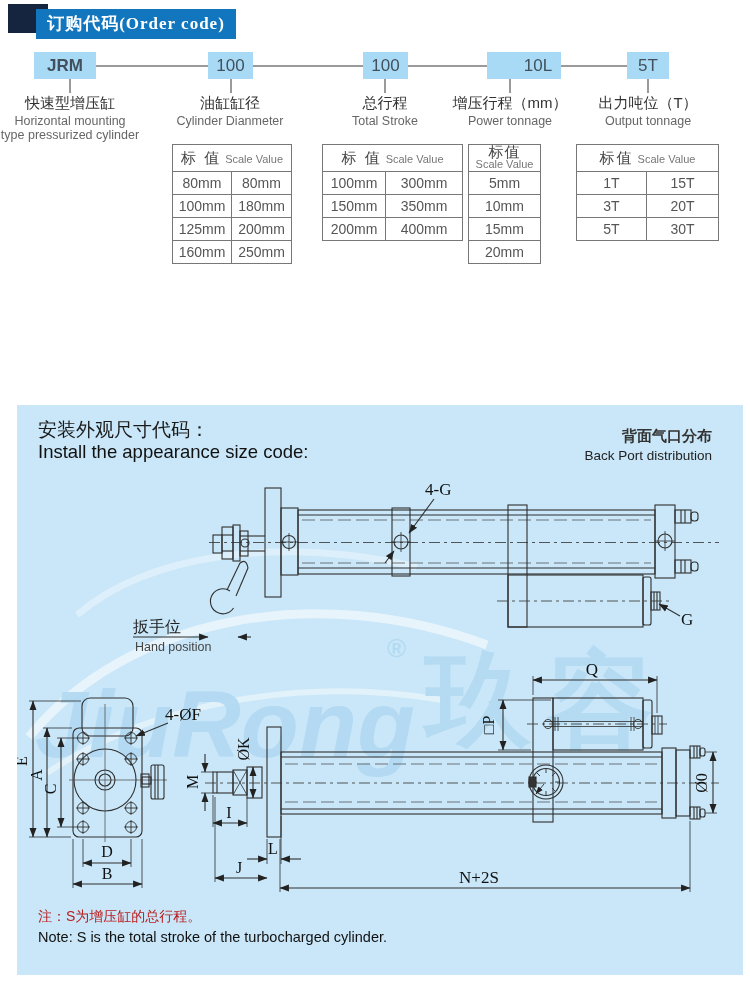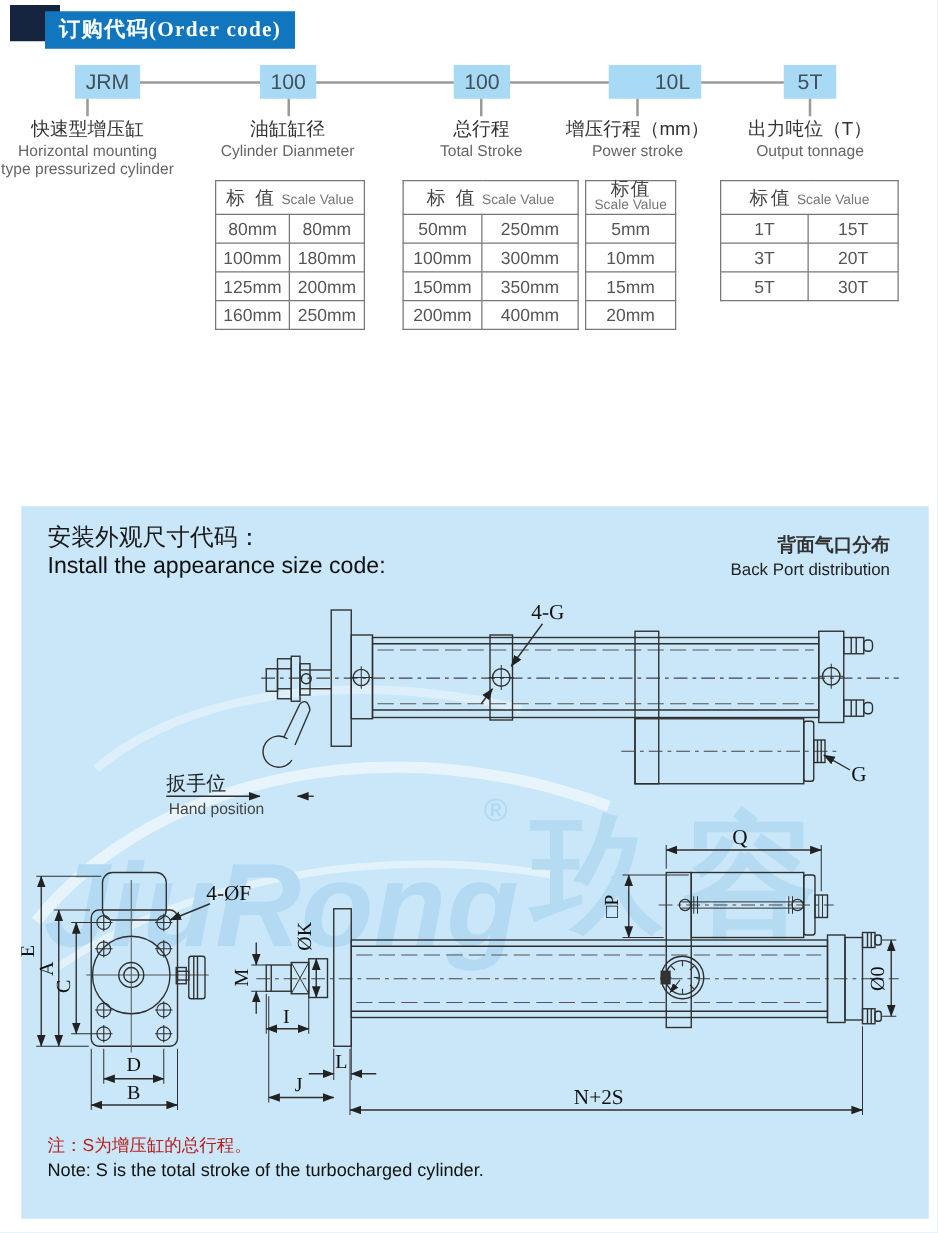--- a/index.html
+++ b/index.html
@@ -44,21 +44,21 @@
   svg text.wm{font-family:"Liberation Sans",sans-serif;font-weight:bold;}
 </style>
 </head>
 <body>
 
 <div class="abs banner-navy"></div>
 <div class="abs banner-blue">订购代码(Order code)</div>
 
 <div class="abs connector" style="left:70px;width:578px;"></div>
 
-<div class="abs nbox" style="left:60px;width:52px;">JRM</div>
+<div class="abs nbox" style="left:34px;width:62px;font-weight:bold;">JRM</div>
 <div class="abs nbox" style="left:208px;width:45px;">100</div>
 <div class="abs nbox" style="left:363px;width:45px;">100</div>
 <div class="abs nbox" style="left:487px;width:46px;padding-left:28px;">10L</div>
 <div class="abs nbox" style="left:627px;width:42px;">5T</div>
 
 <div class="abs stem" style="left:69px;"></div>
 <div class="abs stem" style="left:230px;"></div>
 <div class="abs stem" style="left:384px;"></div>
 <div class="abs stem" style="left:509px;"></div>
 <div class="abs stem" style="left:647px;"></div>
@@ -66,21 +66,21 @@
 <div class="abs cnlab" style="left:-40px;">快速型增压缸</div>
 <div class="abs cnlab" style="left:120px;">油缸缸径</div>
 <div class="abs cnlab" style="left:275px;">总行程</div>
 <div class="abs cnlab" style="left:400px;">增压行程（mm）</div>
 <div class="abs cnlab" style="left:538px;">出力吨位（T）</div>
 
 <div class="abs enlab" style="left:-50px;">Horizontal mounting</div>
 <div class="abs enlab2" style="left:-50px;">type pressurized cylinder</div>
 <div class="abs enlab" style="left:110px;">Cylinder Dianmeter</div>
 <div class="abs enlab" style="left:265px;">Total Stroke</div>
-<div class="abs enlab" style="left:390px;">Power stroke</div>
+<div class="abs enlab" style="left:390px;">Power tonnage</div>
 <div class="abs enlab" style="left:528px;">Output tonnage</div>
 
 <table class="scale" style="left:172px;width:119px;">
   <colgroup>
       <col style="width:59px">
       <col style="width:60px">
     </colgroup>
   <tbody>
       <tr>
         <td class="hdr" colspan="2"><span class="hcn">标 值</span><span class="hen">Scale Value</span></td>
@@ -105,24 +105,20 @@
   </table>
 
 <table class="scale" style="left:322px;width:140px;">
   <colgroup>
       <col style="width:63px">
       <col style="width:77px">
     </colgroup>
   <tbody>
       <tr>
         <td class="hdr" colspan="2"><span class="hcn">标 值</span><span class="hen">Scale Value</span></td>
-      </tr>
-  <tr>
-        <td>50mm</td>
-        <td>250mm</td>
       </tr>
   <tr>
         <td>100mm</td>
         <td>300mm</td>
       </tr>
   <tr>
         <td>150mm</td>
         <td>350mm</td>
       </tr>
   <tr>

